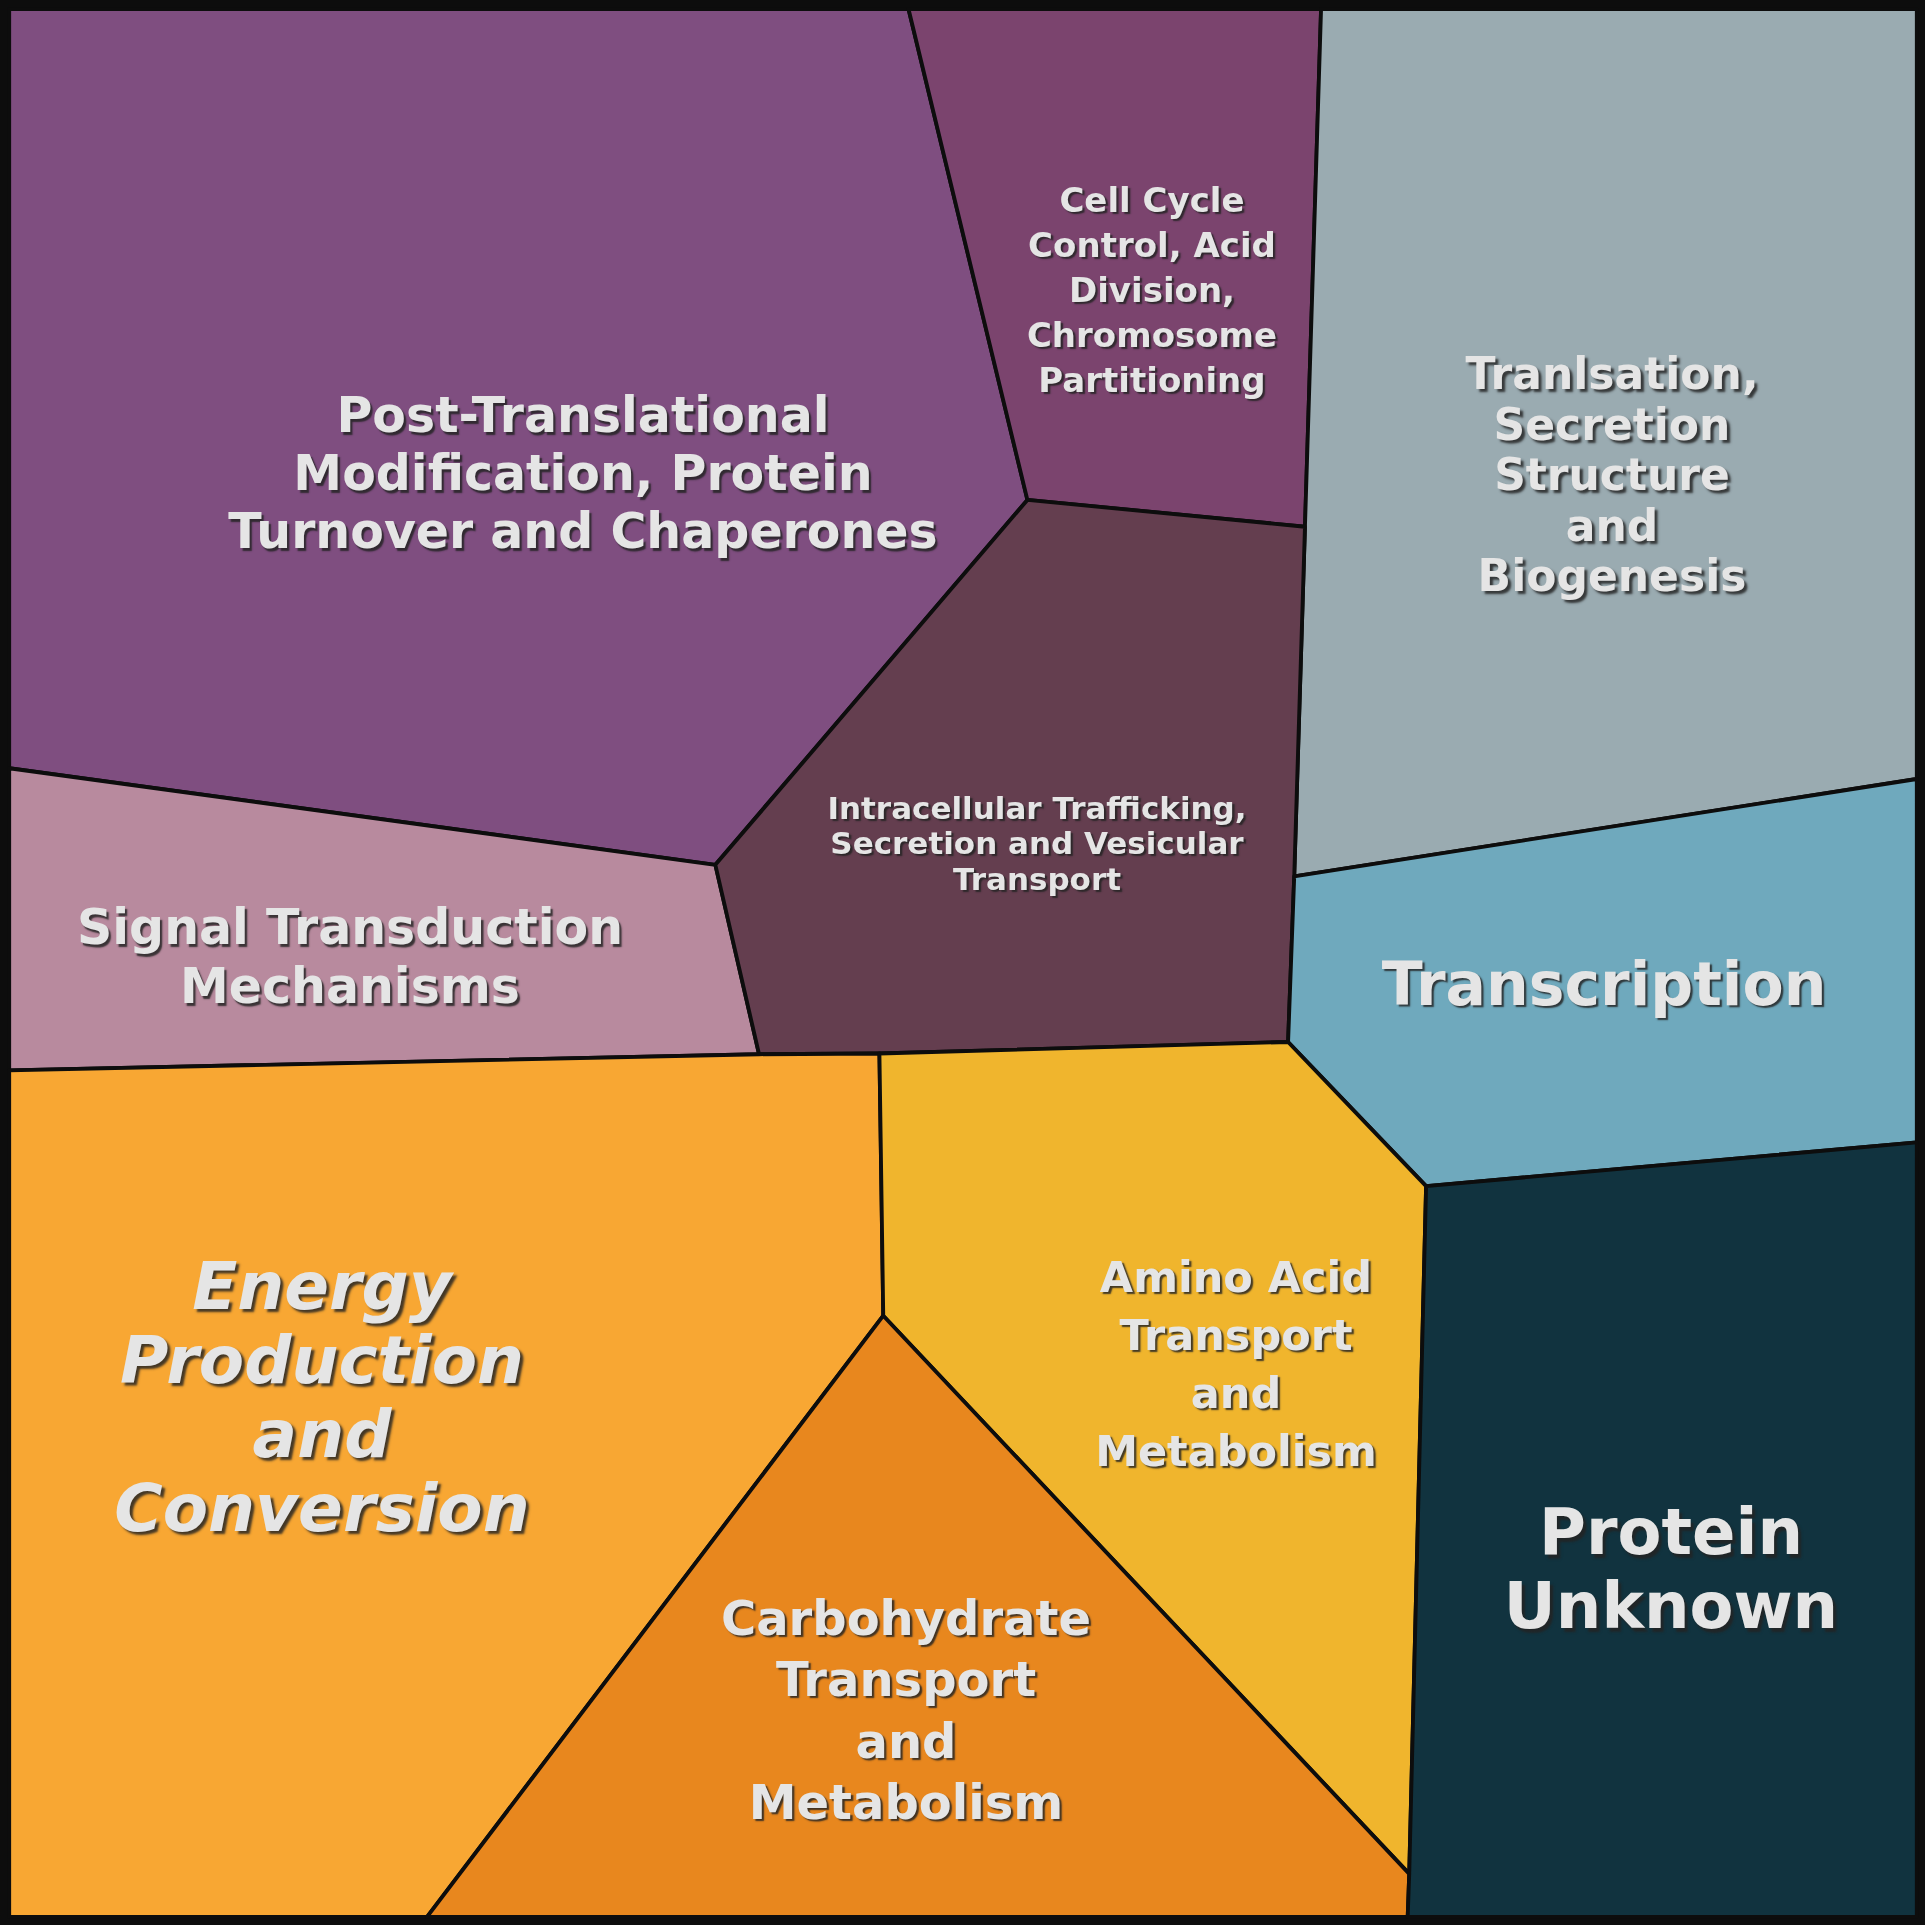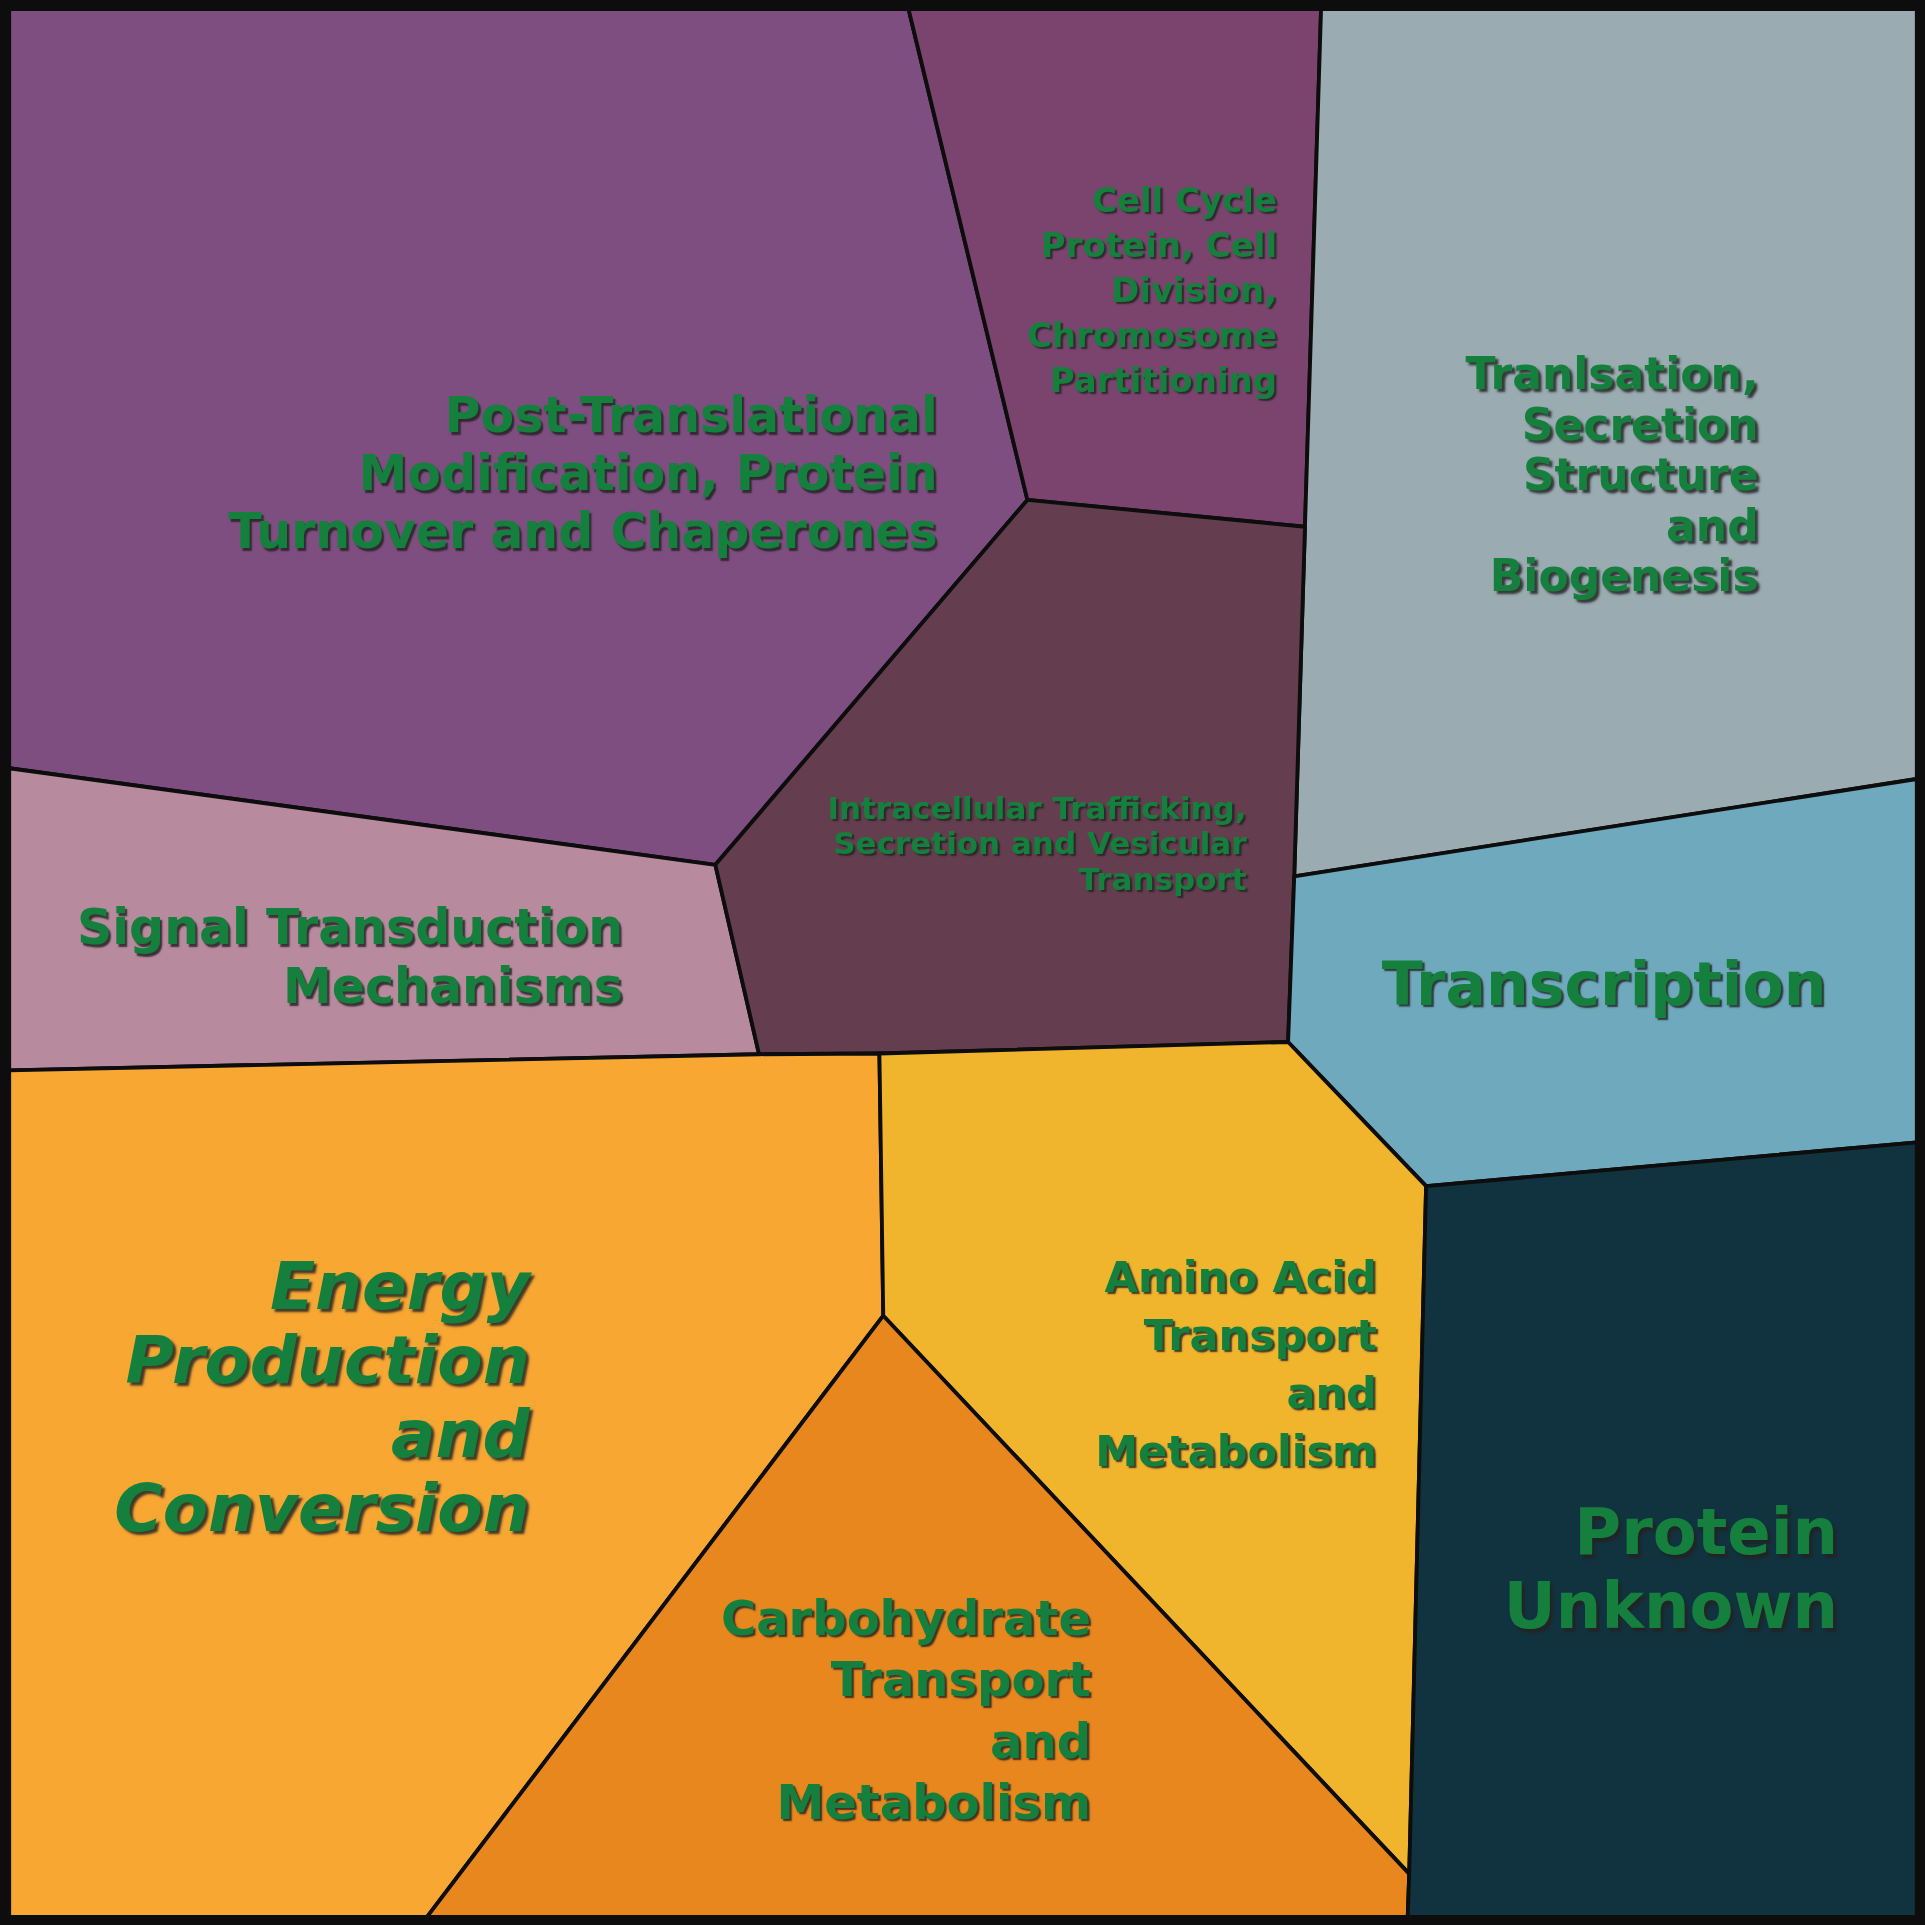--- a/index.html
+++ b/index.html
@@ -19,22 +19,22 @@
     display: block;
   }
   #mosaic polygon {
     stroke: #0d0d0d;
     stroke-width: 5;
     stroke-linejoin: round;
   }
   .lbl {
     position: absolute;
     transform: translate(-50%, -50%);
-    text-align: right;
-    color: #15803d;
+    text-align: center;
+    color: #e5e5e5;
     font-weight: bold;
     white-space: nowrap;
     text-shadow: 2.3px 2.3px 1.5px rgba(35,35,35,0.85);
     pointer-events: none;
   }
   .lbl.huge { text-shadow: 3.1px 3.1px 2.3px rgba(35,35,35,0.85); }
 </style>
 </head>
 <body>
 
@@ -65,21 +65,21 @@
   </svg>
 
   <div class="lbl" style="left:583px; top:458px; font-size:49px; line-height:1.18;margin-top:16px;">
     <div>Post-Translational</div>
     <div>Modification, Protein</div>
     <div>Turnover and Chaperones</div>
   </div>
 
   <div class="lbl" style="left:1152px; top:290px; font-size:34px; line-height:1.32;">
     <div>Cell Cycle</div>
-    <div>Protein, Cell</div>
+    <div>Control, Acid</div>
     <div>Division,</div>
     <div>Chromosome</div>
     <div>Partitioning</div>
   </div>
 
   <div class="lbl huge" style="left:1612px; top:431px; font-size:44px; line-height:1.15;margin-top:44px;">
     <div>Tranlsation,</div>
     <div>Secretion</div>
     <div>Structure</div>
     <div>and</div>

